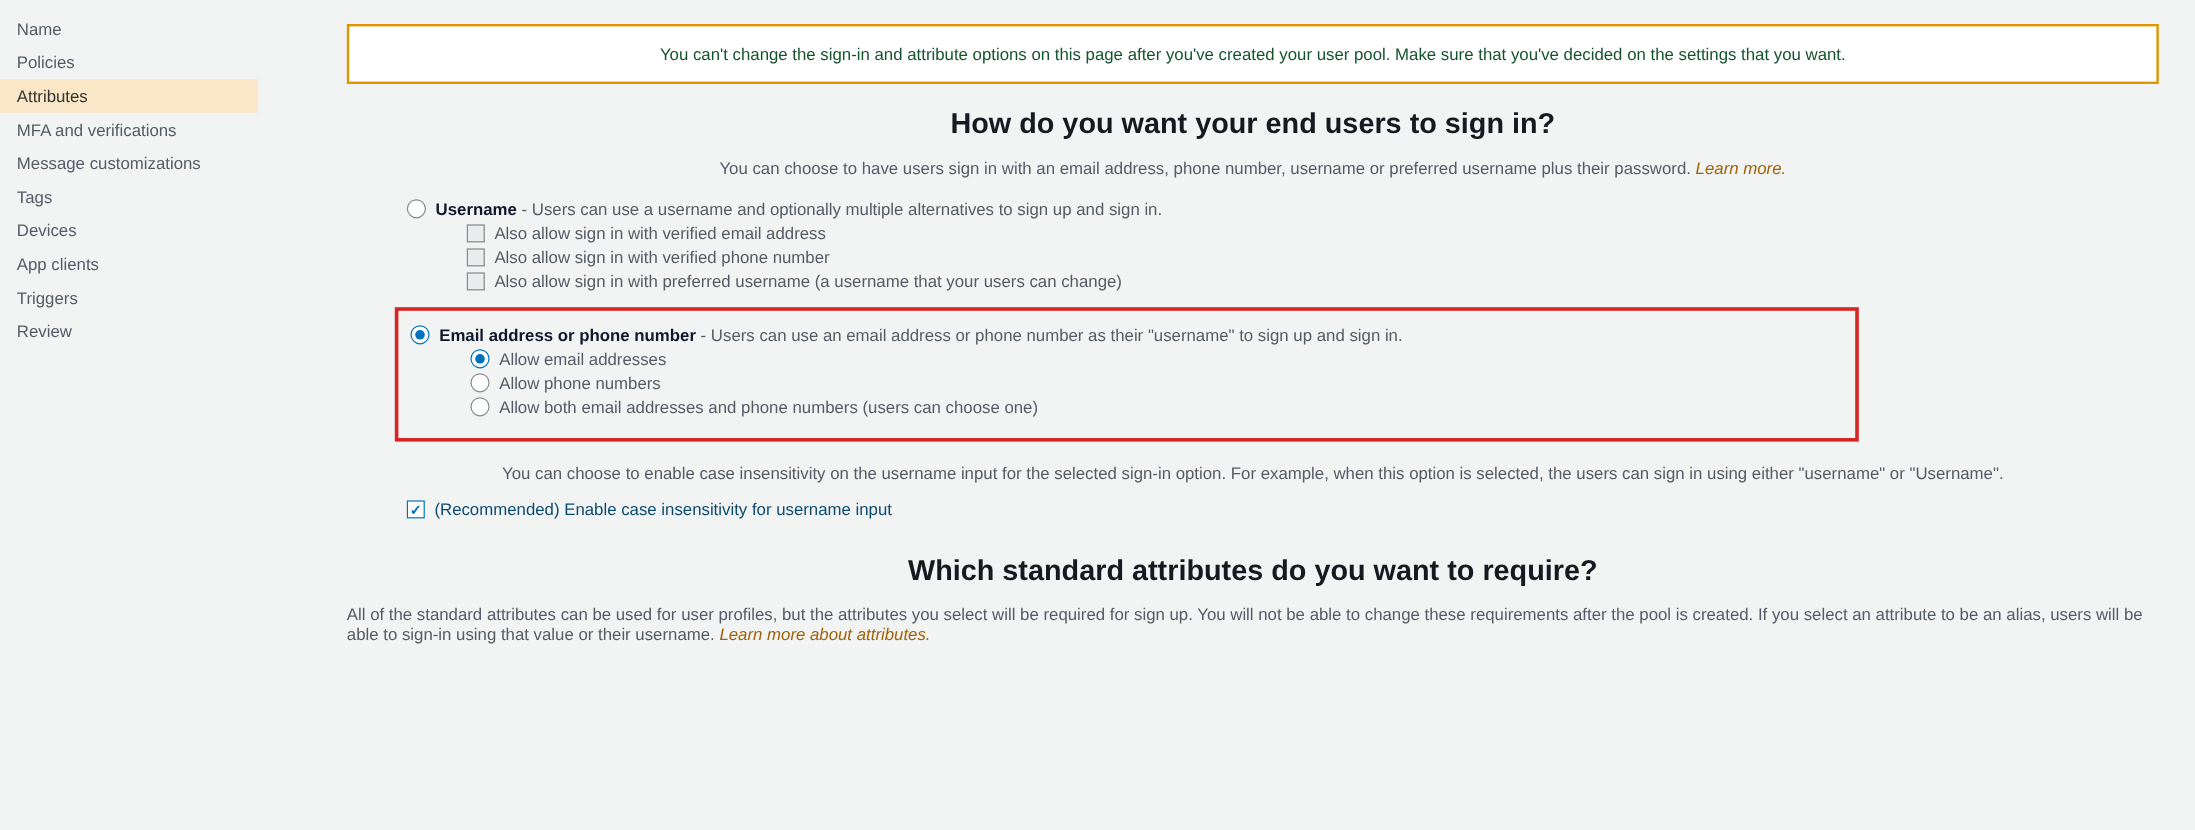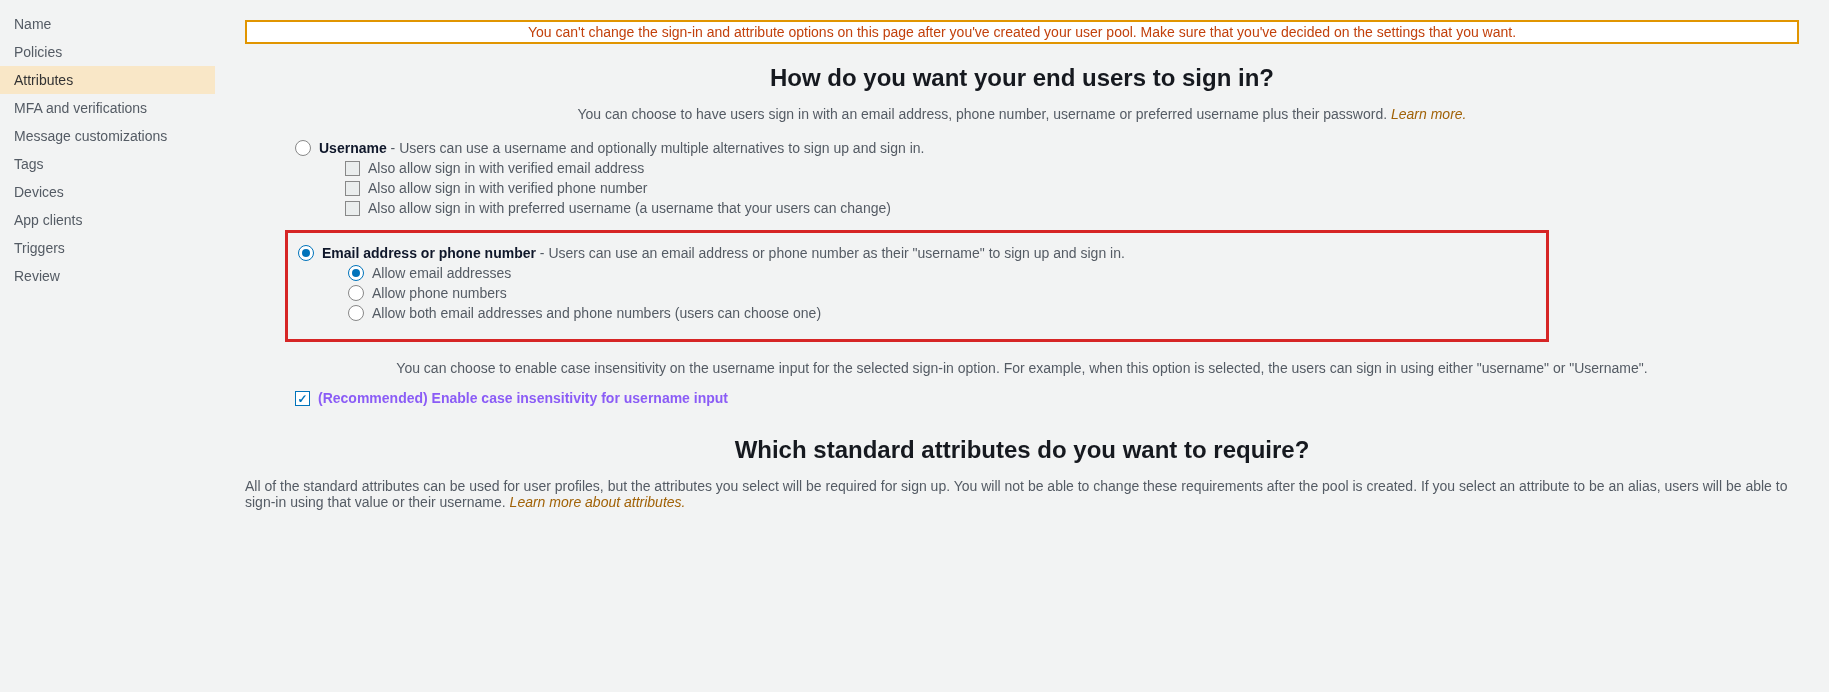--- a/index.html
+++ b/index.html
@@ -6,20 +6,21 @@
   body {
     font-family: "Amazon Ember", "Helvetica Neue", Arial, sans-serif;
     font-size: 14px;
     background: #f2f3f3;
     color: #16191f;
   }
   .layout {
     display: flex;
     width: 100%;
     min-height: 692px;
+    gap: 44px;
   }
   .sidebar {
     width: 215px;
     flex: 0 0 215px;
     background: #f2f3f3;
     padding-top: 10px;
   }
   .sidebar-item {
     padding: 6px 14px;
     color: #545b64;
@@ -29,23 +30,23 @@
   .sidebar-item.active {
     background: #f9e7c7;
     color: #333;
   }
   .main {
     flex: 1;
     padding: 20px 30px 30px 30px;
   }
   .warn-box {
     border: 2px solid #e19500;
-    padding: 2px 20px;
-    text-align: center;
-    color: #c2410c;
+    padding: 15px 20px;
+    text-align: center;
+    color: #14532d;
     margin-bottom: 20px;
     font-size: 14px;
     background: #fff;
   }
   h2 {
     text-align: center;
     font-size: 24px;
     font-weight: 700;
     color: #16191f;
     margin-bottom: 14px;
@@ -111,21 +112,21 @@
     margin-right: 250px;
     margin-bottom: 18px;
   }
   .highlight-box .radio-line { margin-left: 0; }
   .para {
     color: #545b64;
     margin: 10px 0 14px 0;
     text-align: center;
     font-size: 14px;
   }
-  .check-row { margin-left: 50px; display:flex; align-items:flex-end; gap:8px; color:#8b5cf6; margin-bottom:30px;font-weight:bold;}
+  .check-row { margin-left: 50px; display:flex; align-items:flex-end; gap:8px; color:#0c4a6e; margin-bottom:30px;}
   .section2-desc { color:#545b64; font-size:14px; margin: 0 0 10px 0; }
 </style>
 </head>
 <body>
 
 <div class="layout">
   <div class="sidebar">
     <div class="sidebar-item">Name</div>
     <div class="sidebar-item">Policies</div>
     <div class="sidebar-item active">Attributes</div>

